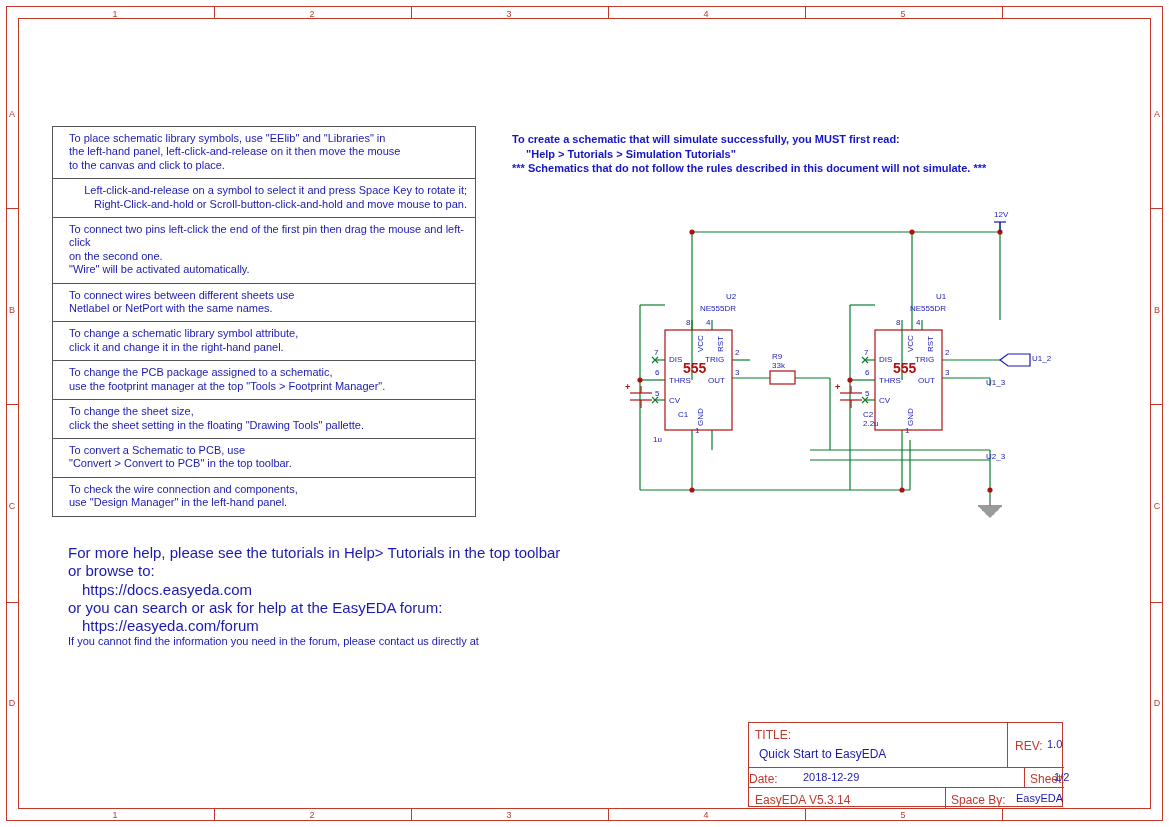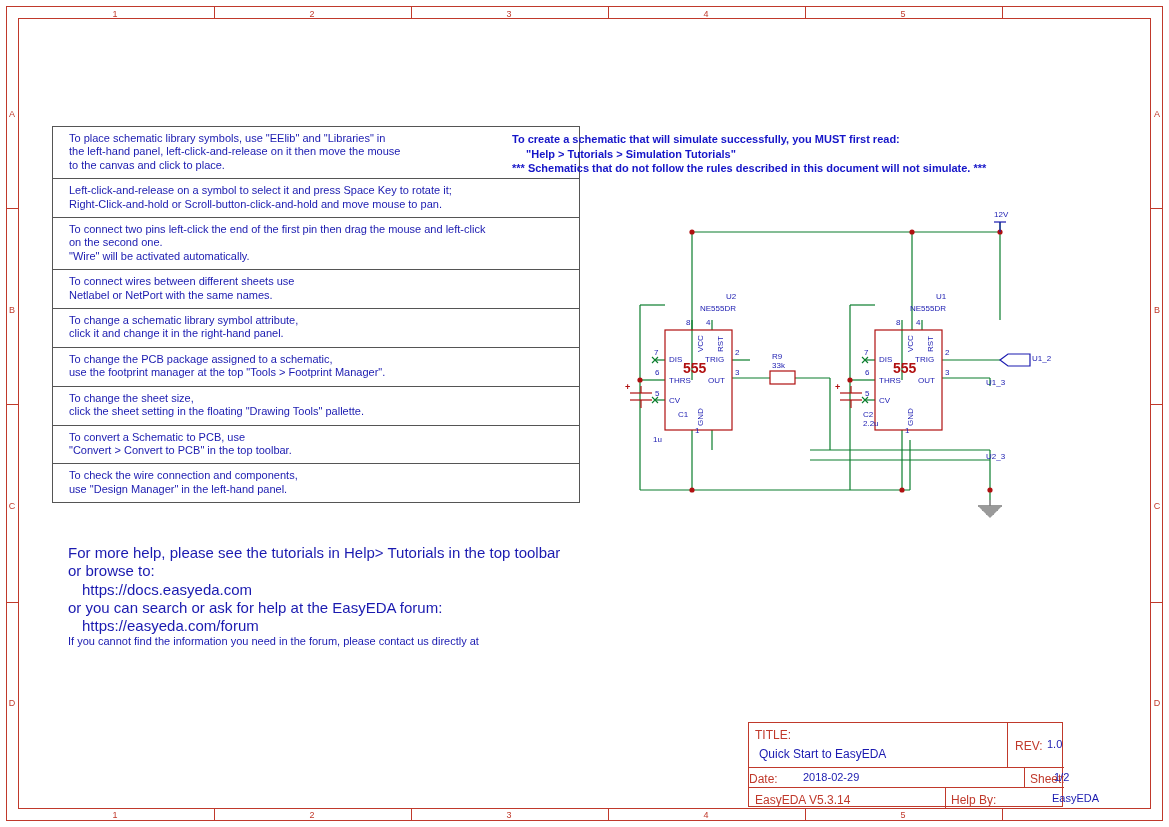--- a/index.html
+++ b/index.html
@@ -7,21 +7,21 @@
   #sheet{position:relative;width:1169px;height:827px;background:#fff;}
 
   
   .frame-outer{position:absolute;left:6px;top:6px;width:1157px;height:815px;border:1.5px solid #c0392b;box-sizing:border-box;}
   .frame-inner{position:absolute;left:18px;top:18px;width:1133px;height:791px;border:1px solid #c0392b;box-sizing:border-box;}
 
   .tickline{position:absolute;background:#c0392b;}
   .zone-label{position:absolute;color:#c0392b;font-size:9px;font-family:"Liberation Sans",sans-serif;text-align:center;}
 
   
-  .notes{position:absolute;left:52px;top:126px;width:528px;border:1px solid #555;box-sizing:border-box;}
+  .notes{position:absolute;left:52px;top:126px;width:424px;border:1px solid #555;box-sizing:border-box;}
   .note{border-bottom:1px solid #555;padding:5px 8px 6px 16px;color:#1a1ab0;font-size:11px;line-height:1.22;}
   .note:last-child{border-bottom:none;}
 
   .extra{position:absolute;left:68px;top:544px;width:520px;color:#1a1ab0;font-size:15px;line-height:1.22;}
   .extra .ind{padding-left:14px;}
   .extra2{position:absolute;left:68px;top:635px;width:560px;color:#1a1ab0;font-size:11px;line-height:1.22;}
 
   .warn{position:absolute;left:512px;top:132px;width:650px;color:#1515c8;font-size:11px;font-weight:bold;line-height:1.32;}
   .warn .i1{padding-left:14px;}
 
@@ -83,21 +83,21 @@
   <div class="zone-label" style="left:5px;top:698px;width:14px;">D</div>
   <div class="zone-label" style="left:1150px;top:109px;width:14px;">A</div>
   <div class="zone-label" style="left:1150px;top:305px;width:14px;">B</div>
   <div class="zone-label" style="left:1150px;top:501px;width:14px;">C</div>
   <div class="zone-label" style="left:1150px;top:698px;width:14px;">D</div>
 
   <div class="notes">
     <div class="note" style="white-space:pre-line;">To place schematic library symbols, use "EElib" and "Libraries" in
 the left-hand panel, left-click-and-release on it then move the mouse
 to the canvas and click to place.</div>
-    <div class="note" style="white-space:pre-line;">Left-click-and-release on a symbol to select it and press Space Key to rotate it;
+    <div class="note" style="white-space:pre-line;text-align:right;">Left-click-and-release on a symbol to select it and press Space Key to rotate it;
 Right-Click-and-hold or Scroll-button-click-and-hold and move mouse to pan.</div>
     <div class="note" style="white-space:pre-line;">To connect two pins left-click the end of the first pin then drag the mouse and left-click
 on the second one.
 "Wire" will be activated automatically.</div>
     <div class="note" style="white-space:pre-line;">To connect wires between different sheets use
 Netlabel or NetPort with the same names.</div>
     <div class="note" style="white-space:pre-line;">To change a schematic library symbol attribute,
 click it and change it in the right-hand panel.</div>
     <div class="note" style="white-space:pre-line;">To change the PCB package assigned to a schematic,
 use the footprint manager at the top "Tools &gt; Footprint Manager".</div>
@@ -298,23 +298,23 @@
     <div class="tb-line" style="left:275px;top:44px;width:1px;height:20px;"></div>
     <div class="tb-line" style="left:196px;top:64px;width:1px;height:21px;"></div>
 
     <div class="tb-lbl" style="left:6px;top:5px;">TITLE:</div>
     <div class="tb-val big" style="left:10px;top:24px;">Quick Start to EasyEDA</div>
 
     <div class="tb-lbl" style="left:266px;top:16px;">REV:</div>
     <div class="tb-val" style="left:298px;top:15px;">1.0</div>
 
     <div class="tb-lbl" style="left:0;top:49px;">Date:</div>
-    <div class="tb-val" style="left:54px;top:48px;">2018-02-29</div>
+    <div class="tb-val" style="left:54px;top:48px;">2018-12-29</div>
 
     <div class="tb-lbl" style="left:281px;top:49px;">Sheet:</div>
     <div class="tb-val" style="left:305px;top:48px;">1/2</div>
 
     <div class="tb-lbl" style="left:6px;top:70px;">EasyEDA V5.3.14</div>
-    <div class="tb-lbl" style="left:202px;top:70px;">Help By:</div>
-    <div class="tb-val" style="left:267px;top:69px;margin-left:36px;">EasyEDA</div>
+    <div class="tb-lbl" style="left:202px;top:70px;">Space By:</div>
+    <div class="tb-val" style="left:267px;top:69px;">EasyEDA</div>
   </div>
 
 </div>
 
 </body></html>

